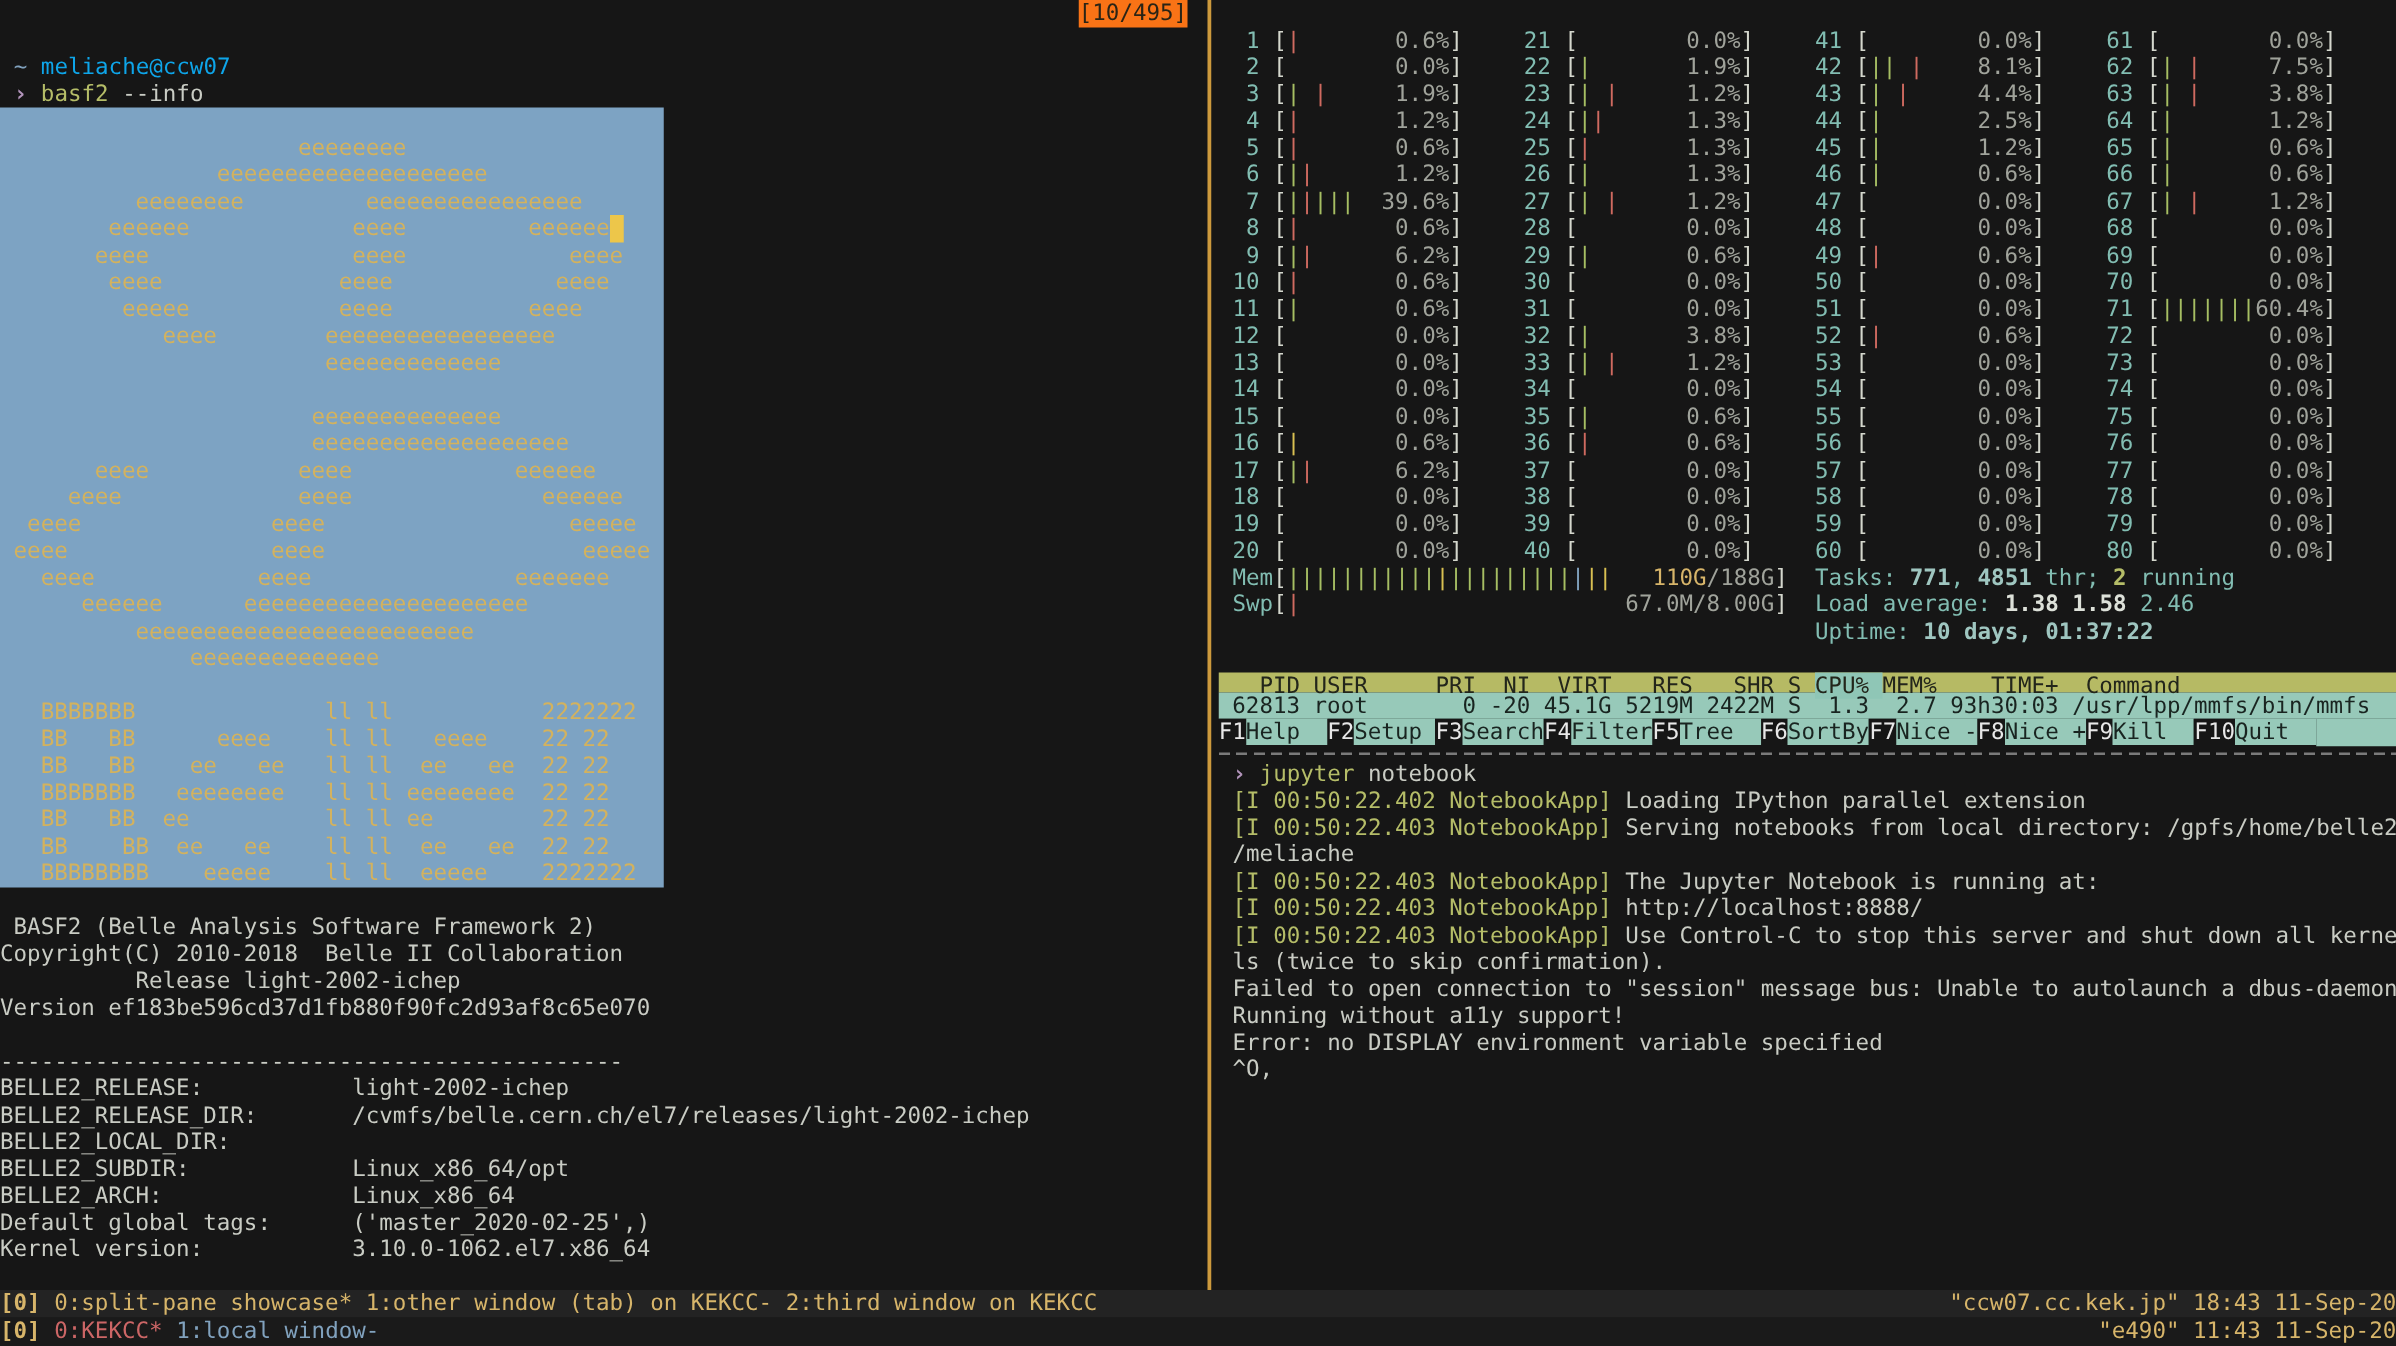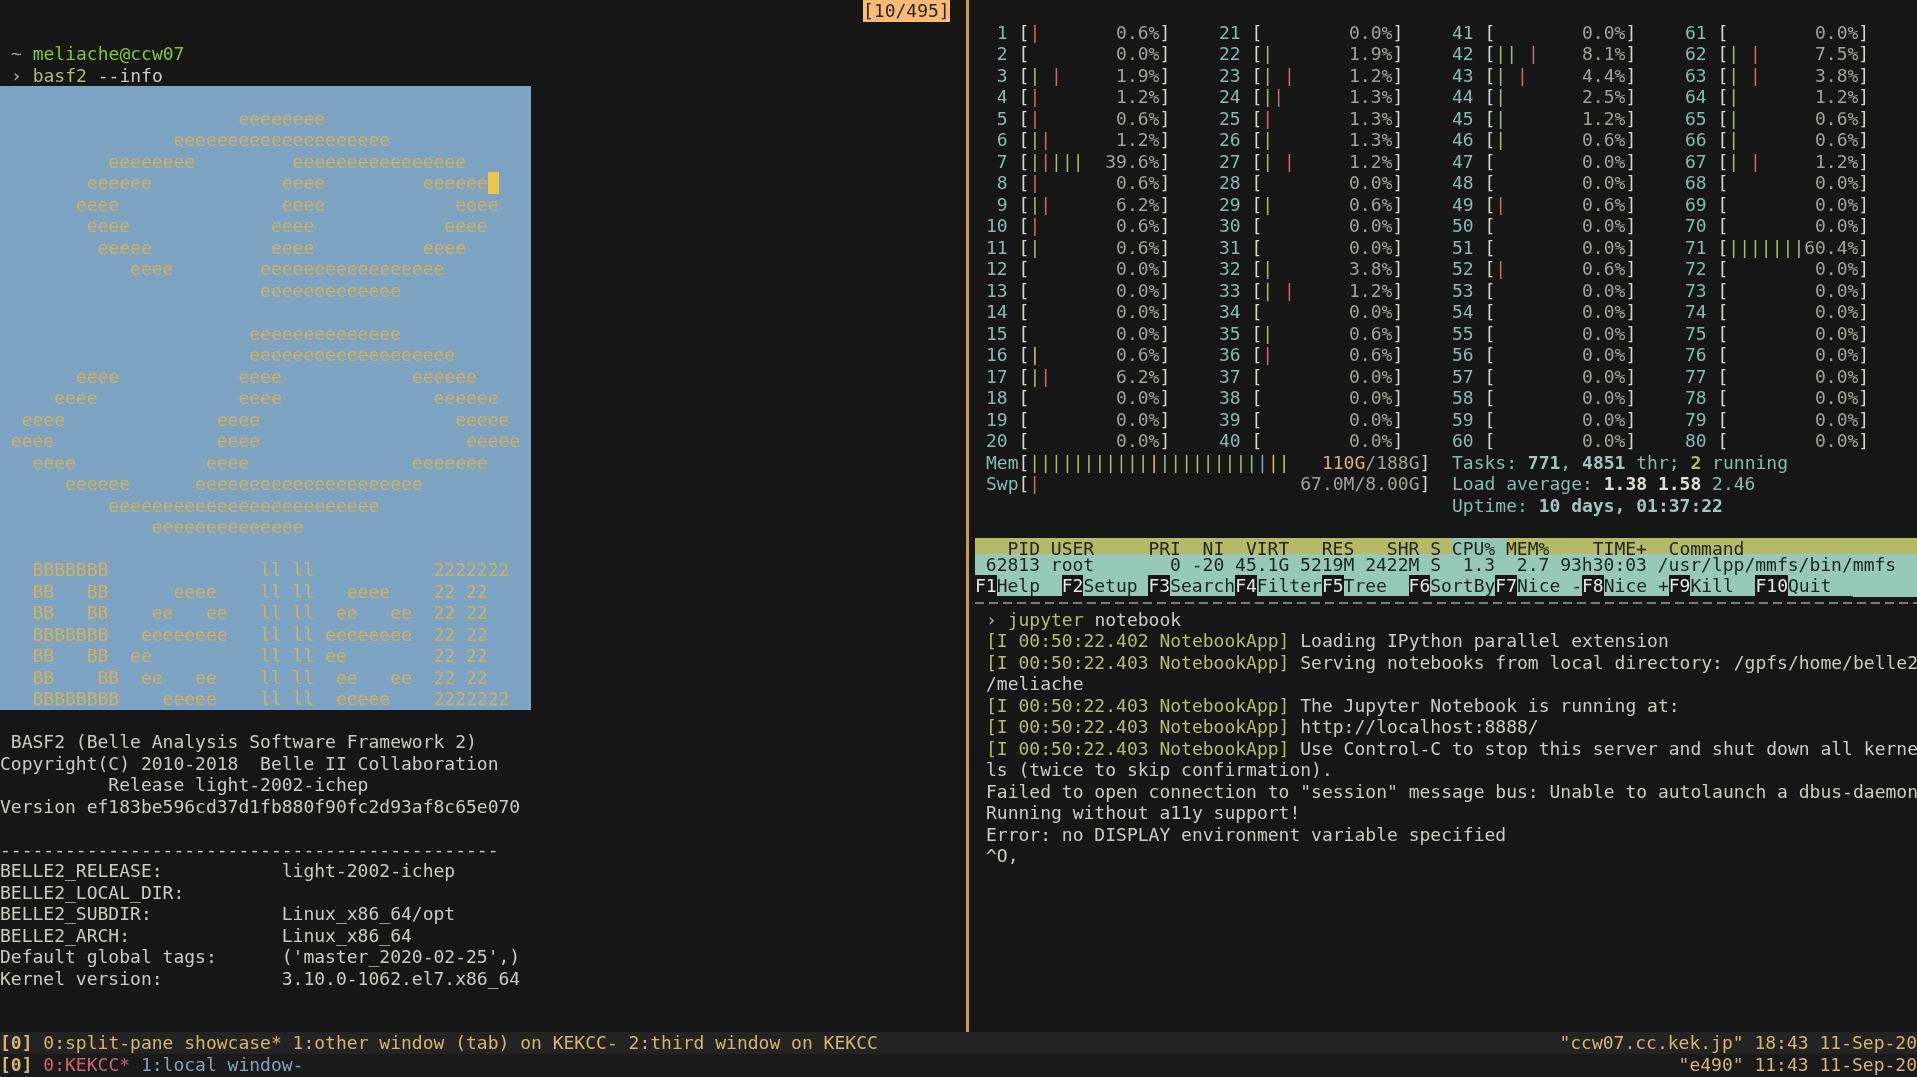--- a/index.html
+++ b/index.html
@@ -3,24 +3,24 @@
 <meta charset="utf-8">
 <style>
   html,body{margin:0;padding:0;background:#000;}
   .screen{position:relative;width:1917px;height:1077px;background:#161616;overflow:hidden;
     font-family:"DejaVu Sans Mono","Liberation Mono",monospace;font-size:18px;line-height:21.5px;color:#c9ccc4;}
   .tl{height:21.5px;white-space:pre;}
   .pad{padding-left:11px;}
   .pane-left{position:absolute;left:0;top:0;width:966px;height:1032px;}
   .vdiv{position:absolute;left:966px;top:0;width:3px;height:1032px;background:#cd9a3d;}
   .pane-right{position:absolute;left:975px;top:0;width:942px;height:1032px;}
-  .badge{position:absolute;left:863px;top:0;height:21.5px;background:#fdba74;color:#2a2416;white-space:pre;}
+  .badge{position:absolute;left:863px;top:0;height:21.5px;background:#f97316;color:#2a2416;white-space:pre;}
   .logo-box{width:49ch;background:#7da3c3;color:#d3b25e;}
   .cursor{display:inline-block;width:1ch;height:21.5px;background:#edc64a;vertical-align:bottom;}
-  .c-blue{color:#81a2be;} .c-dim{color:#84cc16;} .c-purple{color:#b294bb;font-weight:bold;}
+  .c-blue{color:#81a2be;} .c-dim{color:#0ea5e9;} .c-purple{color:#b294bb;font-weight:bold;}
   .c-green{color:#b5bd68;} .c-fg{color:#c9ccc4;} .c-gold{color:#d7b56a;} .c-goldb{color:#d7b56a;font-weight:bold;}
   .c-red{color:#cc6666;}
   .num{color:#82bdb2;} .brk{color:#d4d7cd;}
   .cpurow{white-space:pre;} .cpucell{display:inline-block;width:21.5ch;white-space:pre;}
   .meter{position:relative;display:inline-block;vertical-align:bottom;}
   .w12{width:12ch;} .w36{width:36ch;}
   .meter .bars{position:absolute;left:0;top:0;white-space:pre;}
   .meter .pct{display:block;text-align:right;color:#a0a39b;position:relative;}
   .bar-g{color:#a6be63;} .bar-r{color:#cf6a60;} .bar-y{color:#d9c052;} .bar-b{color:#81a2be;}
   .memused{color:#d7b56a;}
@@ -87,20 +87,21 @@
     <div id="info-lines">
         <div class="tl"> BASF2 (Belle Analysis Software Framework 2)</div>
         <div class="tl">Copyright(C) 2010-2018  Belle II Collaboration</div>
         <div class="tl">          Release light-2002-ichep</div>
         <div class="tl">Version ef183be596cd37d1fb880f90fc2d93af8c65e070</div>
       </div>
     <div class="tl"> </div>
     <div class="tl">----------------------------------------------</div>
     <div id="env-lines">
         <div class="tl">BELLE2_RELEASE:           light-2002-ichep</div>
+        <div class="tl">BELLE2_RELEASE_DIR:       /cvmfs/belle.cern.ch/el7/releases/light-2002-ichep</div>
         <div class="tl">BELLE2_LOCAL_DIR:</div>
         <div class="tl">BELLE2_SUBDIR:            Linux_x86_64/opt</div>
         <div class="tl">BELLE2_ARCH:              Linux_x86_64</div>
         <div class="tl">Default global tags:      ('master_2020-02-25',)</div>
         <div class="tl">Kernel version:           3.10.0-1062.el7.x86_64</div>
       </div>
   </div>
 
   <div class="badge">[10/495]</div>
   <div class="vdiv"></div>

